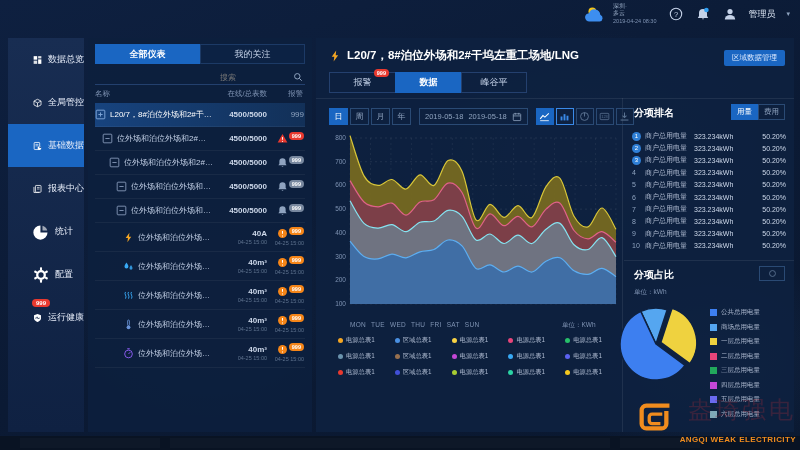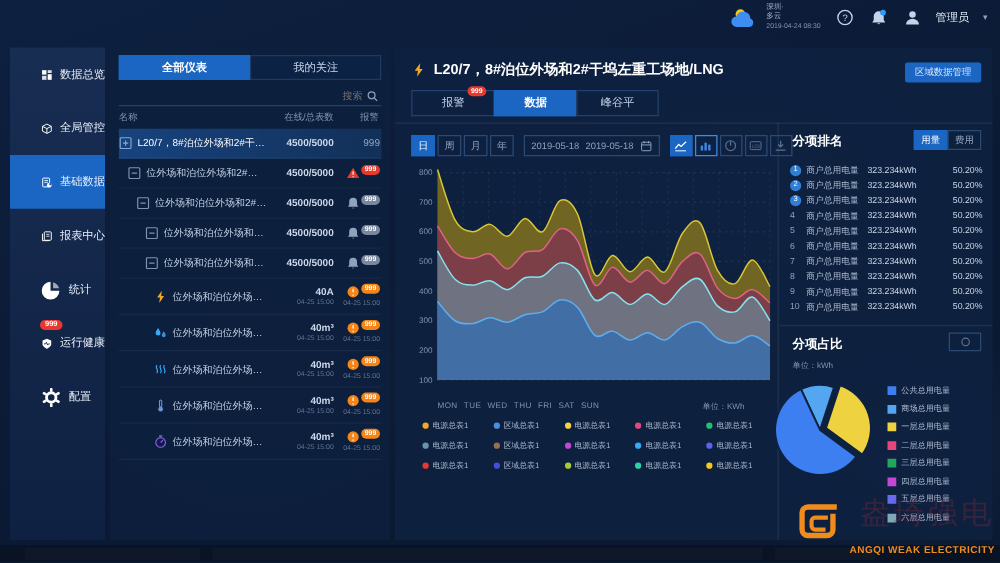--- a/index.html
+++ b/index.html
@@ -31,21 +31,21 @@
   .side-item.active{background:#1a66c2}
   .side-icon{width:16px;height:16px}
   .side-label{font-size:9px;color:#e8eefa;white-space:nowrap}
   .side-badge{position:absolute;top:3px;left:24px;background:#e8392f;border-radius:7px;font-size:6px;padding:1px 4px;color:#fff;font-weight:bold}
   
   #listpanel{position:absolute;left:88px;top:38px;width:224px;bottom:18px;background:rgba(13,31,61,.93);padding:6px 7px 0}
   .ltabs{display:flex}
   .ltab{flex:1;height:20px;line-height:18px;text-align:center;font-size:9px;background:#0c2244;color:#c5d2e8;border:1px solid #1c3a66;cursor:pointer}
   .ltab.active{background:#1a66c2;border-color:#1a66c2;color:#fff;font-weight:bold}
   .lsearch{margin:6px 0 4px;height:15px;border-bottom:1px solid #23406e;display:flex;align-items:center;justify-content:flex-end;gap:3px;padding-right:2px}
-  .lsearch input{background:transparent;border:none;outline:none;color:#8fa3bf;font-size:8px;text-align:right;width:70px;font-family:Liberation Mono, monospace}
+  .lsearch input{background:transparent;border:none;outline:none;color:#8fa3bf;font-size:8px;text-align:left;width:70px;font-family:Liberation Sans, sans-serif}
   .s-icon{width:10px;height:10px;cursor:pointer}
   .lheader{display:flex;align-items:flex-start;height:14px;font-size:7.5px;color:#7f93b3}
   .lh-name{flex:1}
   .lh-val{width:54px;text-align:right}
   .lh-al{width:38px;text-align:right;padding-right:2px}
   .lrow{display:flex;align-items:center;min-height:24px;border-bottom:1px solid rgba(255,255,255,.05);font-size:8px;color:#c5d2e8;cursor:pointer}
   .lrow.sel{background:linear-gradient(90deg,#17437e,#123058);color:#fff}
   .lrow.timed{min-height:29px}
   .lrow-icon{width:11px;height:11px;margin-right:4px;flex:none}
   .lrow-label{flex:1;min-width:0;white-space:nowrap;overflow:hidden;text-overflow:ellipsis}
@@ -200,38 +200,38 @@
         <span class="side-label">报表中心</span>
       </div>
       <div class="side-item">
         <span class="icon side-icon"><svg viewBox="0 0 14 14">
             <path d="M6.5 7.5V1.3A6.2 6.2 0 1 0 12.7 7.5Z" fill="#fff"></path>
             <path d="M8.3 5.7V1.5a6.2 6.2 0 0 1 4.2 4.2Z" fill="#fff" opacity=".6"></path>
           </svg></span>
         <span class="side-label">统计</span>
       </div>
       <div class="side-item">
-        <div class="side-badge">999</div>
-        <span class="icon side-icon"><svg viewBox="0 0 14 14">
-            <path d="M7 .8 12.4 2.8V7.6C12.4 10.8 7 13.2 7 13.2S1.6 10.8 1.6 7.6V2.8Z" fill="#fff"></path>
-            <path d="M3.4 7.2h2l1-2 1.5 3.4 1-1.4h1.7" fill="none" stroke="#14294d" stroke-width="1.1"></path>
-          </svg></span>
-        <span class="side-label">运行健康</span>
-      </div>
-      <div class="side-item">
         <span class="icon side-icon"><svg viewBox="0 0 14 14" fill="#fff">
             <circle cx="7" cy="7" r="3.3" fill="none" stroke="#fff" stroke-width="2"></circle>
             <rect x="6.1" y="0.3" width="1.8" height="2.7" rx=".6"></rect>
             <rect x="6.1" y="11" width="1.8" height="2.7" rx=".6"></rect>
             <rect x="6.1" y="0.3" width="1.8" height="2.7" rx=".6" transform="rotate(60 7 7)"></rect>
             <rect x="6.1" y="11" width="1.8" height="2.7" rx=".6" transform="rotate(60 7 7)"></rect>
             <rect x="6.1" y="0.3" width="1.8" height="2.7" rx=".6" transform="rotate(120 7 7)"></rect>
             <rect x="6.1" y="11" width="1.8" height="2.7" rx=".6" transform="rotate(120 7 7)"></rect>
           </svg></span>
         <span class="side-label">配置</span>
+      </div>
+      <div class="side-item">
+        <div class="side-badge">999</div>
+        <span class="icon side-icon"><svg viewBox="0 0 14 14">
+            <path d="M7 .8 12.4 2.8V7.6C12.4 10.8 7 13.2 7 13.2S1.6 10.8 1.6 7.6V2.8Z" fill="#fff"></path>
+            <path d="M3.4 7.2h2l1-2 1.5 3.4 1-1.4h1.7" fill="none" stroke="#14294d" stroke-width="1.1"></path>
+          </svg></span>
+        <span class="side-label">运行健康</span>
       </div>
     </div>
 
   <div id="listpanel">
     <div class="ltabs" id="list-tabs">
         <div class="ltab active">全部仪表</div>
         <div class="ltab">我的关注</div>
       </div>
     <div class="lsearch">
       <input class="search" placeholder="搜索" style="">

